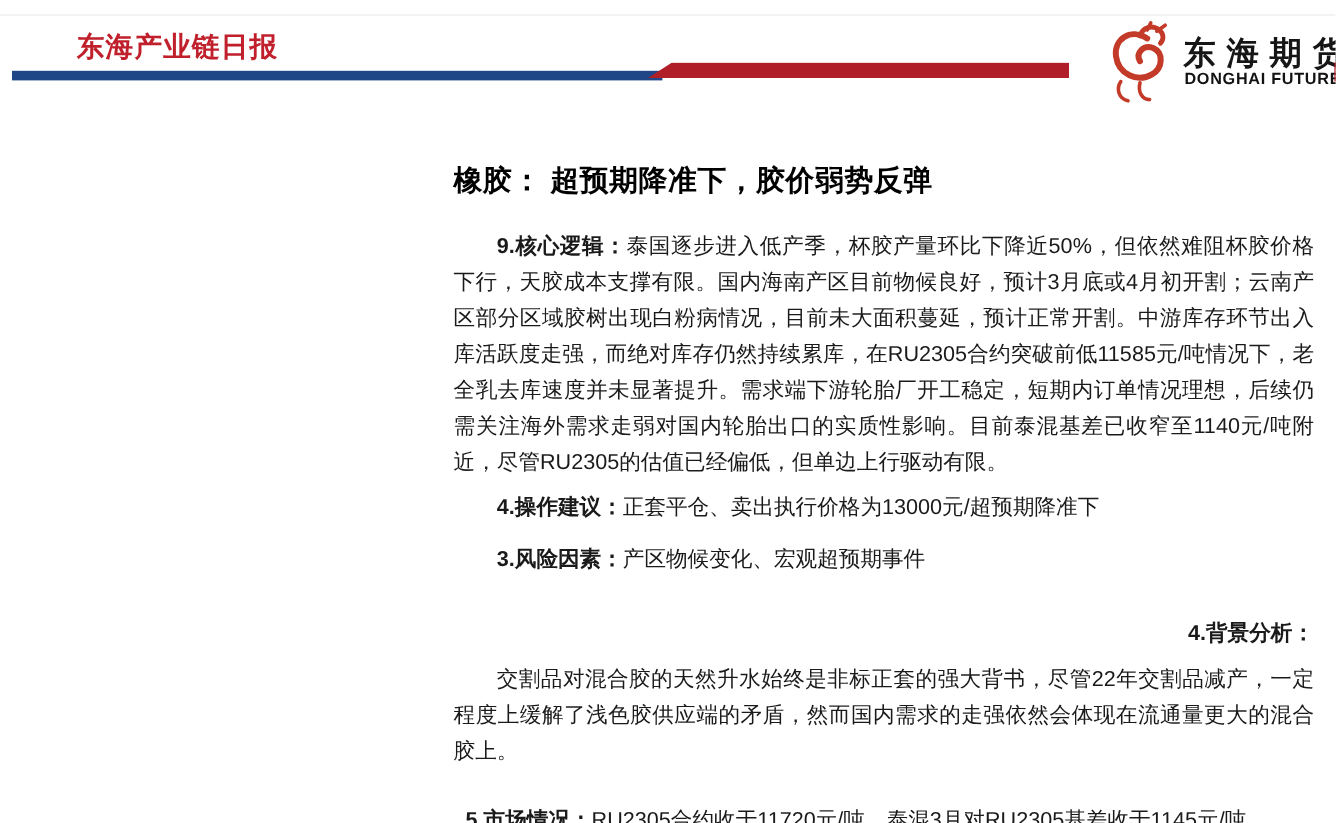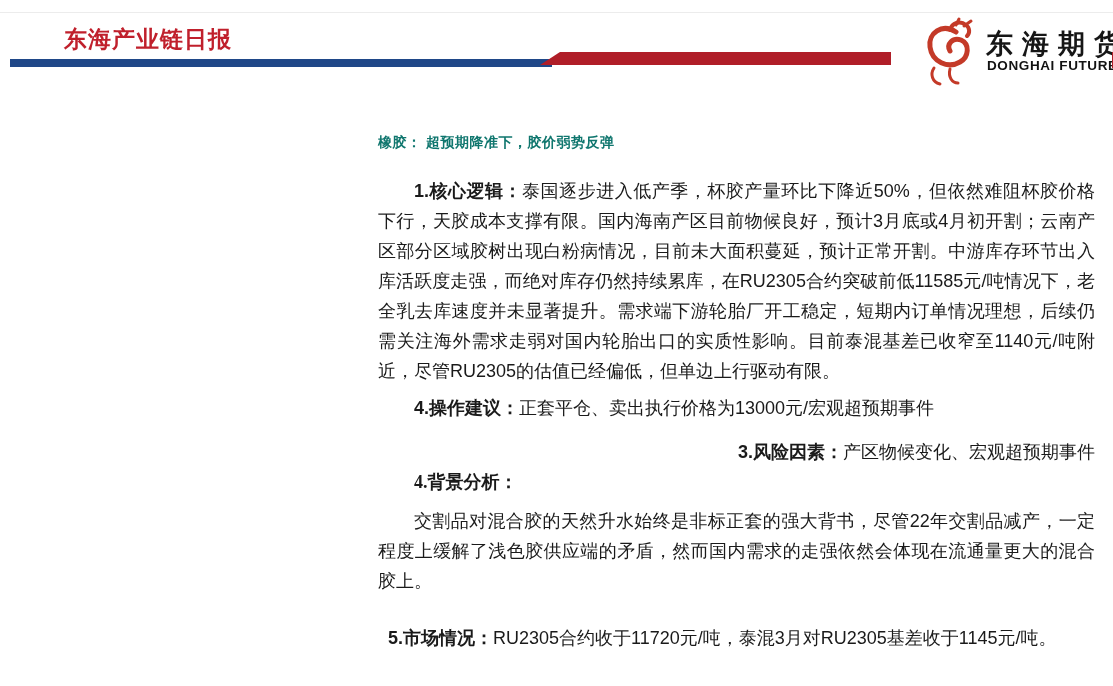--- a/index.html
+++ b/index.html
@@ -45,33 +45,33 @@
   .logo-square{
     position:absolute;left:192px;top:38px;width:11px;height:16px;
     background:#B01E28;
   }
   
   .content{
     position:absolute;left:378px;top:134px;width:717px;
   }
   .article-title{
     margin:0 0 24px 0;
-    font-size:14px;font-weight:bold;color:#0f766e;
+    font-size:24px;font-weight:bold;color:#000000;
     letter-spacing:0.5px;
   }
   .para{
     margin:13px 0 0 0;
     font-size:18px;line-height:30px;color:#1a1a1a;
     text-align:justify;
   }
   .para .plabel{font-weight:bold;}
   .p1{margin-top:0;text-indent:2em;}
   .p2{margin-top:7px;text-indent:2em;text-align:left;}
-  .p3{margin-top:14px;text-indent:2em;text-align:right;}
-  .p4{margin-top:0;text-indent:2em;text-align:left;font-family:Liberation Serif, serif;}
+  .p3{margin-top:14px;text-indent:2em;text-align:left;}
+  .p4{margin-top:31px;text-indent:2em;text-align:right;}
   .p5{margin-top:9px;text-indent:2em;}
   .p6{margin-top:27px;margin-left:10px;text-align:left;}
 </style>
 </head>
 <body>
 
 <div class="page-frame"></div>
 
 <div class="report-title">东海产业链日报</div>
 <div class="divider-blue"></div>
@@ -89,23 +89,23 @@
     </g>
   </svg>
   <div class="logo-cn">东海期货</div>
   <div class="logo-en">DONGHAI FUTURES</div>
   <div class="logo-square"></div>
 </div>
 
 <div class="content">
   <h1 class="article-title">橡胶： 超预期降准下，胶价弱势反弹</h1>
 
-  <p class="para p1"><b class="plabel">1.核心逻辑：</b><span>泰国逐步进入低产季，杯胶产量环比下降近50%，但依然难阻杯胶价格下行，天胶成本支撑有限。国内海南产区目前物候良好，预计3月底或4月初开割；云南产区部分区域胶树出现白粉病情况，目前未大面积蔓延，预计正常开割。中游库存环节出入库活跃度走强，而绝对库存仍然持续累库，在RU2305合约突破前低11585元/吨情况下，老全乳去库速度并未显著提升。需求端下游轮胎厂开工稳定，短期内订单情况理想，后续仍需关注海外需求走弱对国内轮胎出口的实质性影响。目前泰混基差已收窄至1140元/吨附近，尽管RU2305的估值已经偏低，但单边上行驱动有限。</span></p>
+  <p class="para p1"><b class="plabel">9.核心逻辑：</b><span>泰国逐步进入低产季，杯胶产量环比下降近50%，但依然难阻杯胶价格下行，天胶成本支撑有限。国内海南产区目前物候良好，预计3月底或4月初开割；云南产区部分区域胶树出现白粉病情况，目前未大面积蔓延，预计正常开割。中游库存环节出入库活跃度走强，而绝对库存仍然持续累库，在RU2305合约突破前低11585元/吨情况下，老全乳去库速度并未显著提升。需求端下游轮胎厂开工稳定，短期内订单情况理想，后续仍需关注海外需求走弱对国内轮胎出口的实质性影响。目前泰混基差已收窄至1140元/吨附近，尽管RU2305的估值已经偏低，但单边上行驱动有限。</span></p>
 
-  <p class="para p2"><b class="plabel">4.操作建议：</b><span>正套平仓、卖出执行价格为13000元/宏观超预期事件</span></p>
+  <p class="para p2"><b class="plabel">4.操作建议：</b><span>正套平仓、卖出执行价格为13000元/超预期降准下</span></p>
 
   <p class="para p3"><b class="plabel">3.风险因素：</b><span>产区物候变化、宏观超预期事件</span></p>
 
   <p class="para p4"><b class="plabel">4.背景分析：</b><span></span></p>
 
   <p class="para p5"><span>交割品对混合胶的天然升水始终是非标正套的强大背书，尽管22年交割品减产，一定程度上缓解了浅色胶供应端的矛盾，然而国内需求的走强依然会体现在流通量更大的混合胶上。</span></p>
 
   <p class="para p6"><b class="plabel">5.市场情况：</b><span>RU2305合约收于11720元/吨，泰混3月对RU2305基差收于1145元/吨。</span></p>
 </div>
 

